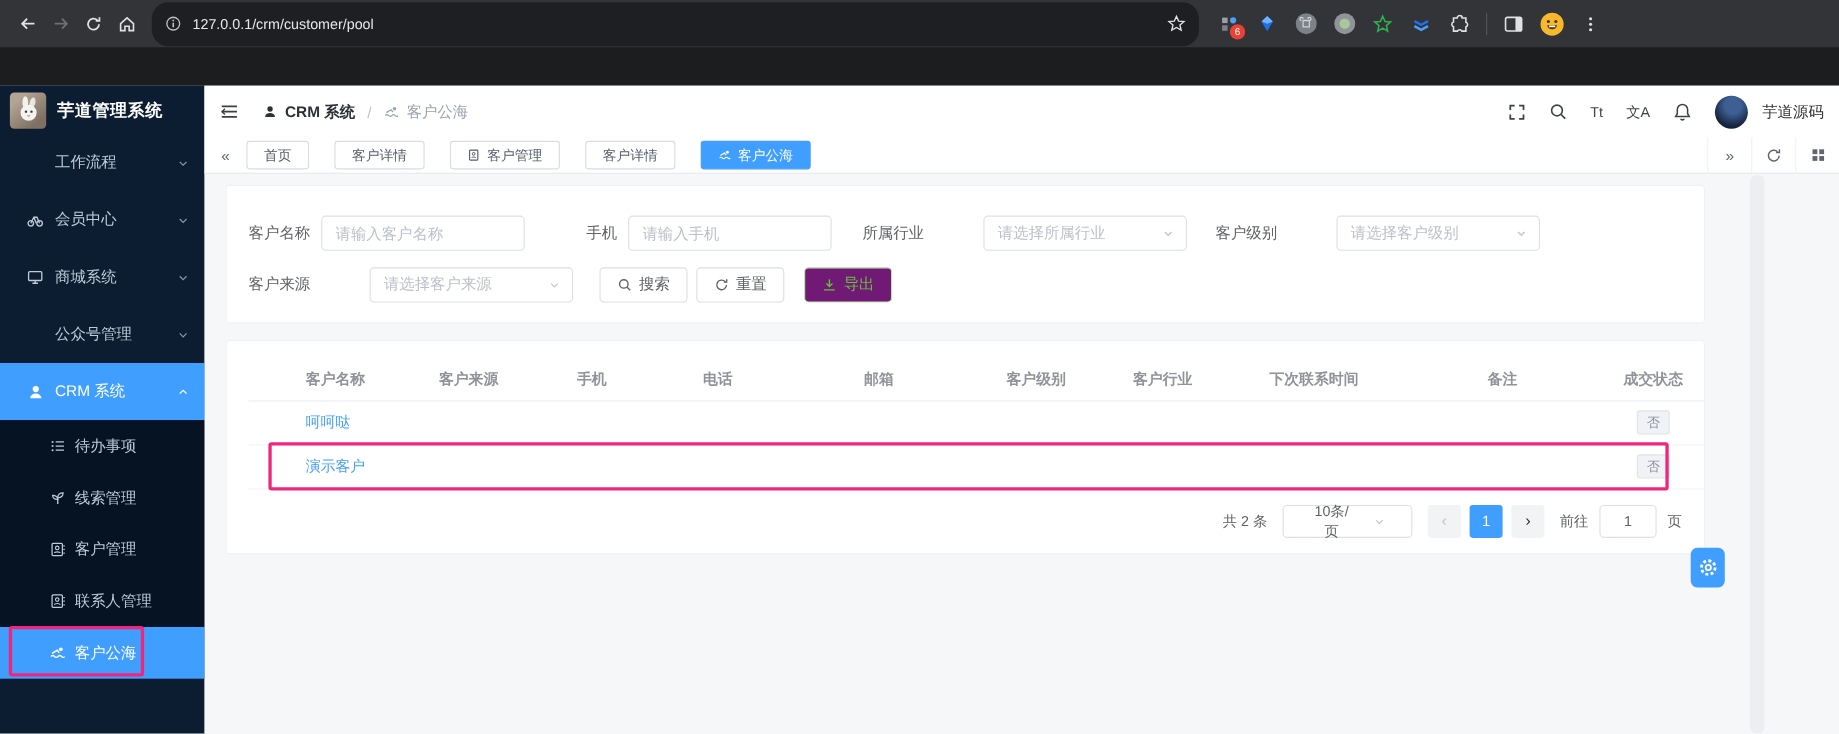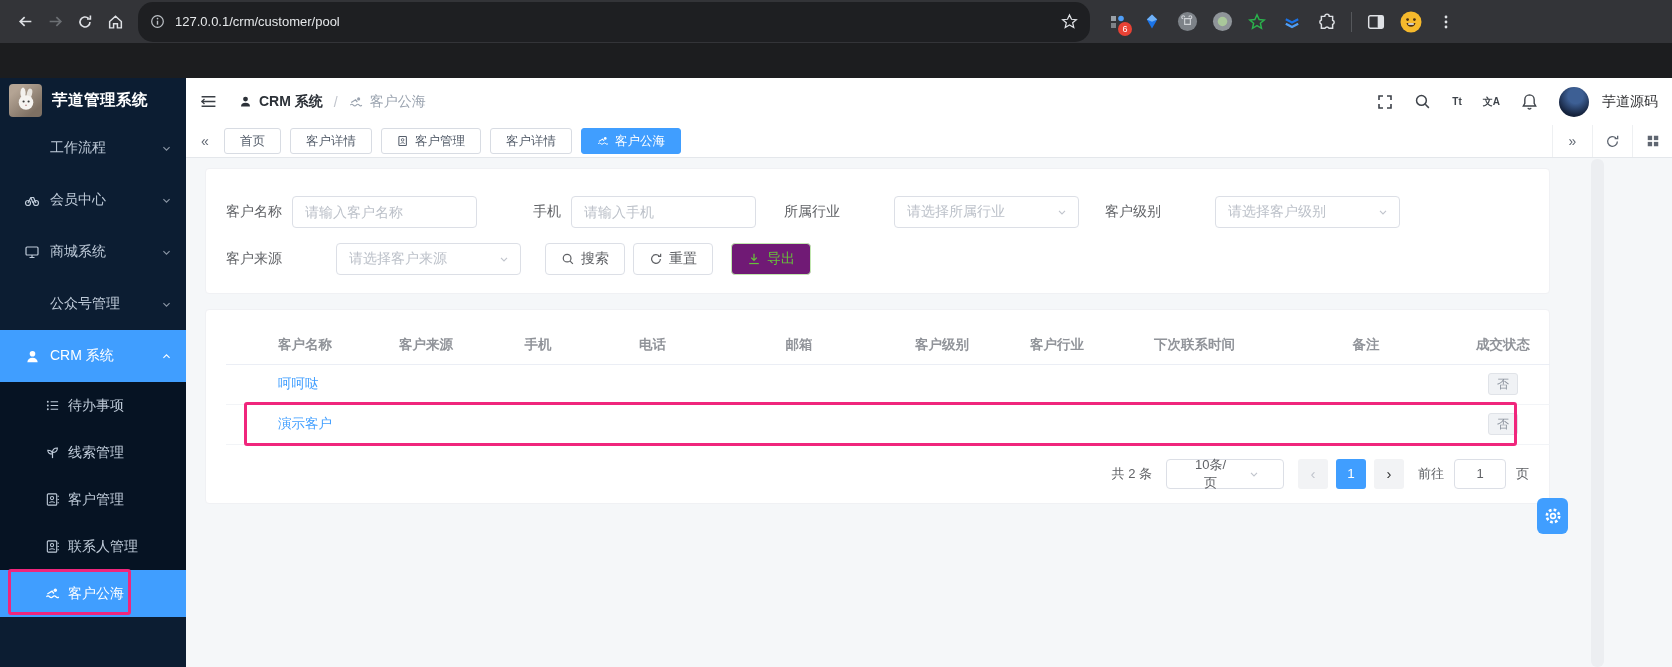--- a/index.html
+++ b/index.html
@@ -51,30 +51,30 @@
   .annot { position:absolute; border:3px solid #f0267c; border-radius:3px; pointer-events:none; z-index:5; }
   .annot.side { left:8px; top:-1px; width:123px; height:46px; }
 
   .main { flex:1; display:flex; flex-direction:column; position:relative; background:#f5f7f9; }
   .app-header { height:47px; background:#fff; display:flex; align-items:center; padding:0 14px; }
   .crumbs { display:flex; align-items:center; gap:7px; margin-left:22px; font-size:14px; }
   .crumb1 { color:#2c3138; font-weight:bold; }
   .crumb-sep { color:#c0c4cc; margin:0 4px; }
   .crumb2 { color:#9aa3af; }
   .hdr-right { margin-left:auto; display:flex; align-items:center; gap:21px; color:#4e5358; }
-  .hdr-txt-ic { font-size:10px; font-weight:bold; color:#3e434a; }
+  .hdr-txt-ic { font-size:13px; font-weight:normal; color:#3e434a; }
   .avatar { width:30px; height:30px; border-radius:50%;
         background:radial-gradient(circle at 55% 30%, #3d5f94 0 28%, #16243f 70%, #0b1426 100%); }
   .uname { font-size:14px; color:#303133; margin-left:-8px; }
 
   .tabbar { height:33px; background:#fff; border-bottom:1px solid #e4e7eb; display:flex; align-items:center; }
   .tb-side { width:38px; height:100%; display:flex; align-items:center; justify-content:center;
         color:#5f6671; font-size:14px; cursor:pointer; }
   .tb-side.rb { border-left:1px solid #eef0f2; width:40px; }
-  .vtabs { display:flex; gap:9px; align-items:center; }
+  .vtabs { display:flex; gap:23px; align-items:center; }
   .vtab { height:26px; border:1px solid #d8dce3; border-radius:3px; background:#fff; color:#555e6b;
         font-size:12.5px; display:flex; align-items:center; gap:6px; padding:0 15px; cursor:pointer; }
   .vtab.active { background:#409eff; border-color:#409eff; color:#fff; }
   .tb-right { margin-left:auto; display:flex; height:100%; }
 
   .content { flex:1; position:relative; padding:10px 0 0 19px; }
   .card { width:1345px; background:#fff; border-radius:4px; border:1px solid #f0f1f4; }
   .search-card { padding:27px 20px 18px; margin-bottom:15px; }
   .frow { display:flex; align-items:center; }
   .frow + .frow { margin-top:15px; }

